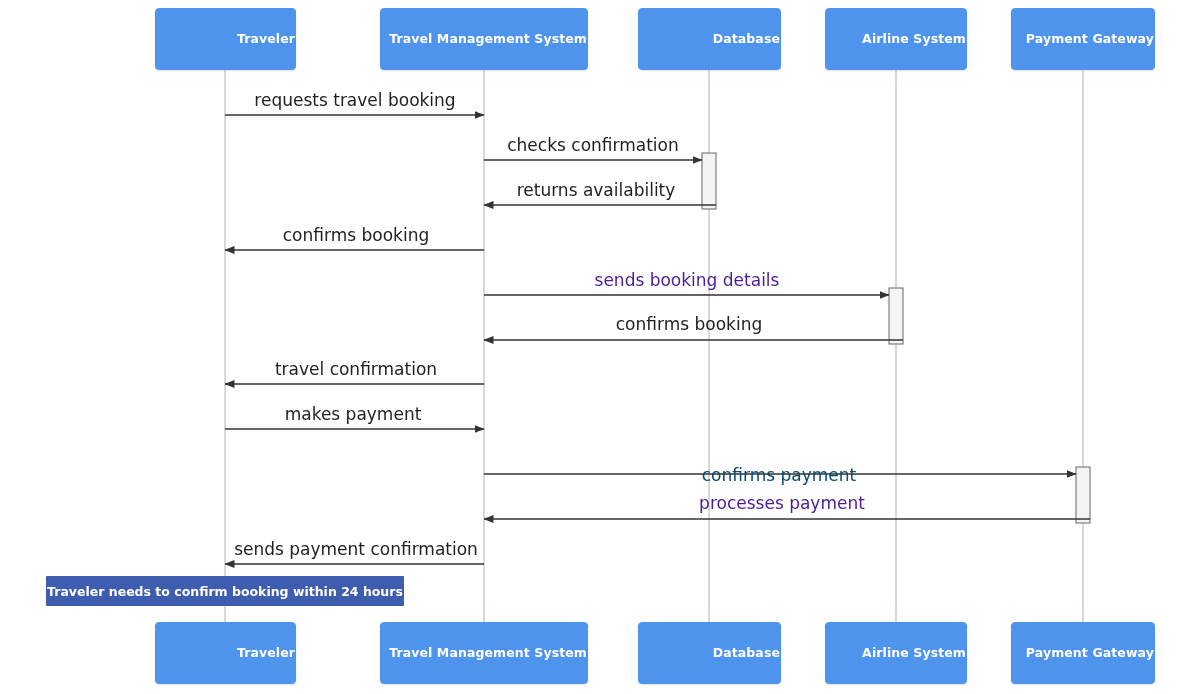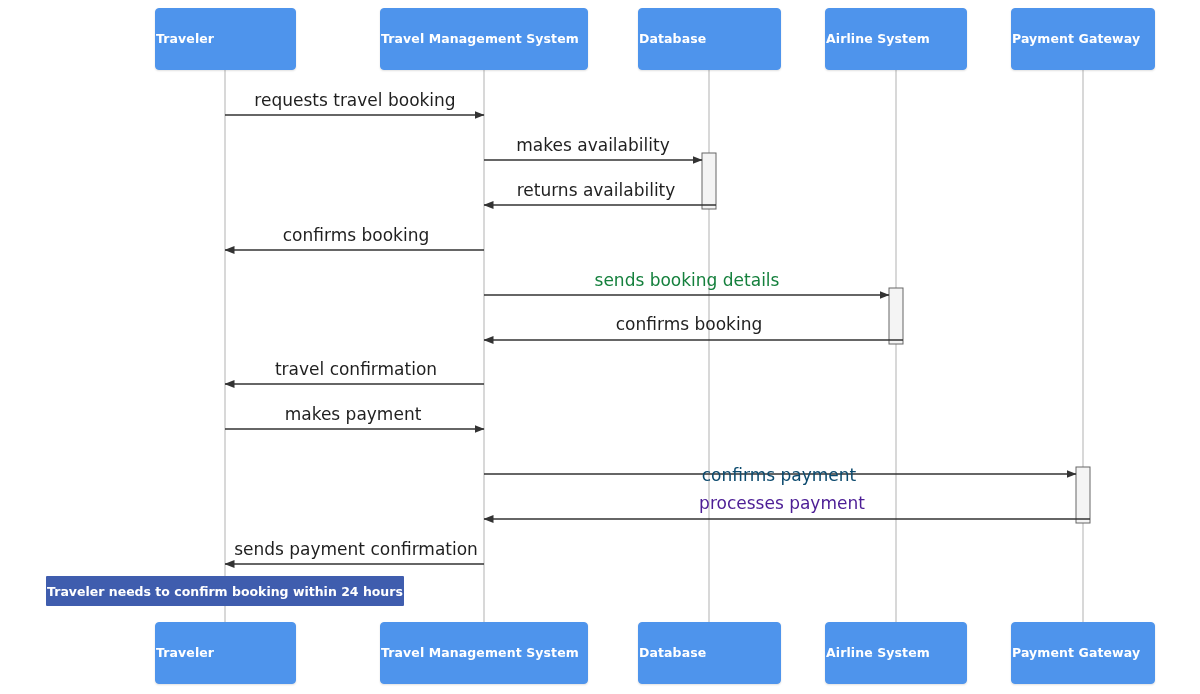--- a/index.html
+++ b/index.html
@@ -29,21 +29,21 @@
   }
   
   .participant-box {
     position: absolute;
     box-sizing: border-box;
     background: #4e94ec;
     border: 1px solid #4e94ec;
     border-radius: 4px;
     display: flex;
     align-items: center;
-    justify-content: flex-start;
+    justify-content: flex-end;
     color: #ffffff;
     font-weight: bold;
     font-size: 12.5px;
     letter-spacing: 0.1px;
     text-align: center;
     line-height: 1.15;
     box-shadow: 0 1px 2px rgba(0,0,0,0.12);
   }
   
   .msg-label {
@@ -142,24 +142,24 @@
       </div>
       <div class="participant-box" style="left: 825px; top: 622px; width: 142px; height: 62px; background: rgb(78, 148, 236); border-color: rgb(78, 148, 236); color: rgb(255, 255, 255);">
         <span>Airline System</span>
       </div>
       <div class="participant-box" style="left: 1011px; top: 622px; width: 144px; height: 62px; background: rgb(78, 148, 236); border-color: rgb(78, 148, 236); color: rgb(255, 255, 255);">
         <span>Payment Gateway</span>
       </div>
     </div>
   <div id="message-labels">
       <div class="msg-label" style="left: 355px; top: 90px; color: rgb(31, 31, 31);">requests travel booking</div>
-      <div class="msg-label" style="left: 593px; top: 135px; color: rgb(31, 31, 31);">makes availability</div>
+      <div class="msg-label" style="left: 593px; top: 135px; color: rgb(31, 31, 31);">checks confirmation</div>
       <div class="msg-label" style="left: 596px; top: 180px; color: rgb(31, 31, 31);">returns availability</div>
       <div class="msg-label" style="left: 356px; top: 225px; color: rgb(31, 31, 31);">confirms booking</div>
-      <div class="msg-label" style="left: 687px; top: 270px; color: #15803d;">sends booking details</div>
+      <div class="msg-label" style="left: 687px; top: 270px; color: #4c1d95;">sends booking details</div>
       <div class="msg-label" style="left: 689px; top: 314px; color: rgb(31, 31, 31);">confirms booking</div>
       <div class="msg-label" style="left: 356px; top: 359px; color: rgb(31, 31, 31);">travel confirmation</div>
       <div class="msg-label" style="left: 353px; top: 404px; color: rgb(31, 31, 31);">makes payment</div>
       <div class="msg-label" style="left: 779px; top: 465px; color: #0c4a6e;">confirms payment</div>
       <div class="msg-label" style="left: 782px; top: 493px; color: #4c1d95;">processes payment</div>
       <div class="msg-label" style="left: 356px; top: 539px; color: rgb(31, 31, 31);">sends payment confirmation</div>
     </div>
   <div id="notes-layer">
       <div class="note-box" style="left: 46px; top: 576px; width: 358px; height: 30px; background: rgb(63, 93, 174); border-color: rgb(63, 93, 174); color: rgb(255, 255, 255);">Traveler needs to confirm booking within 24 hours</div>
     </div>

